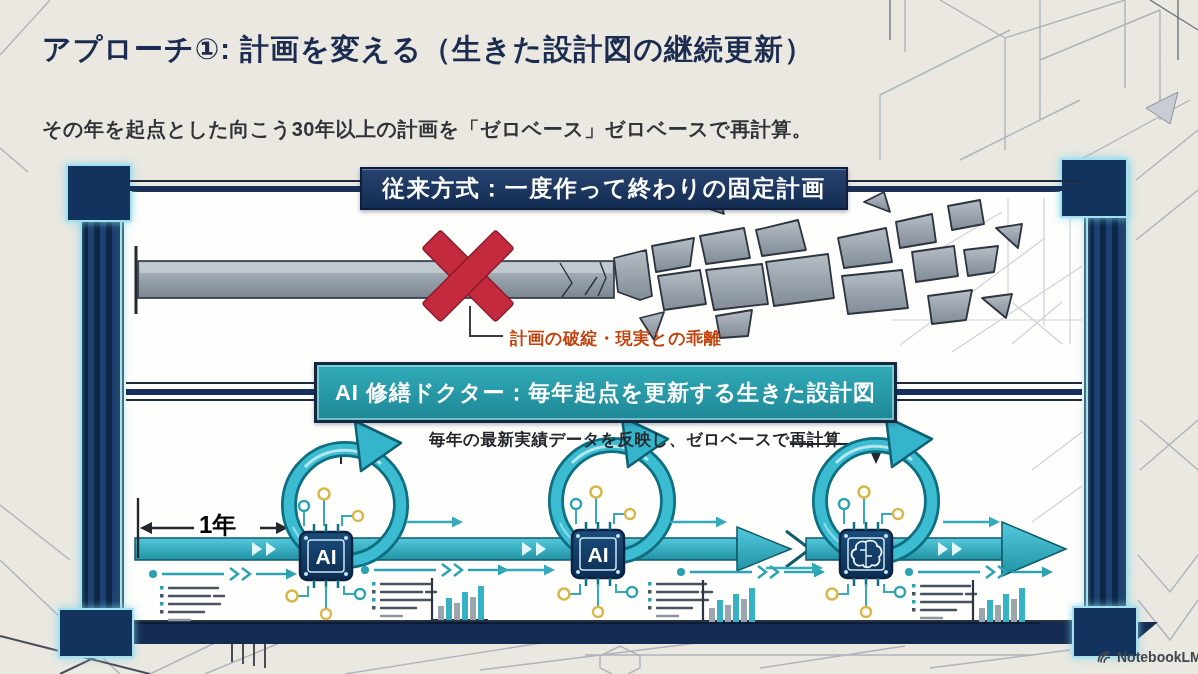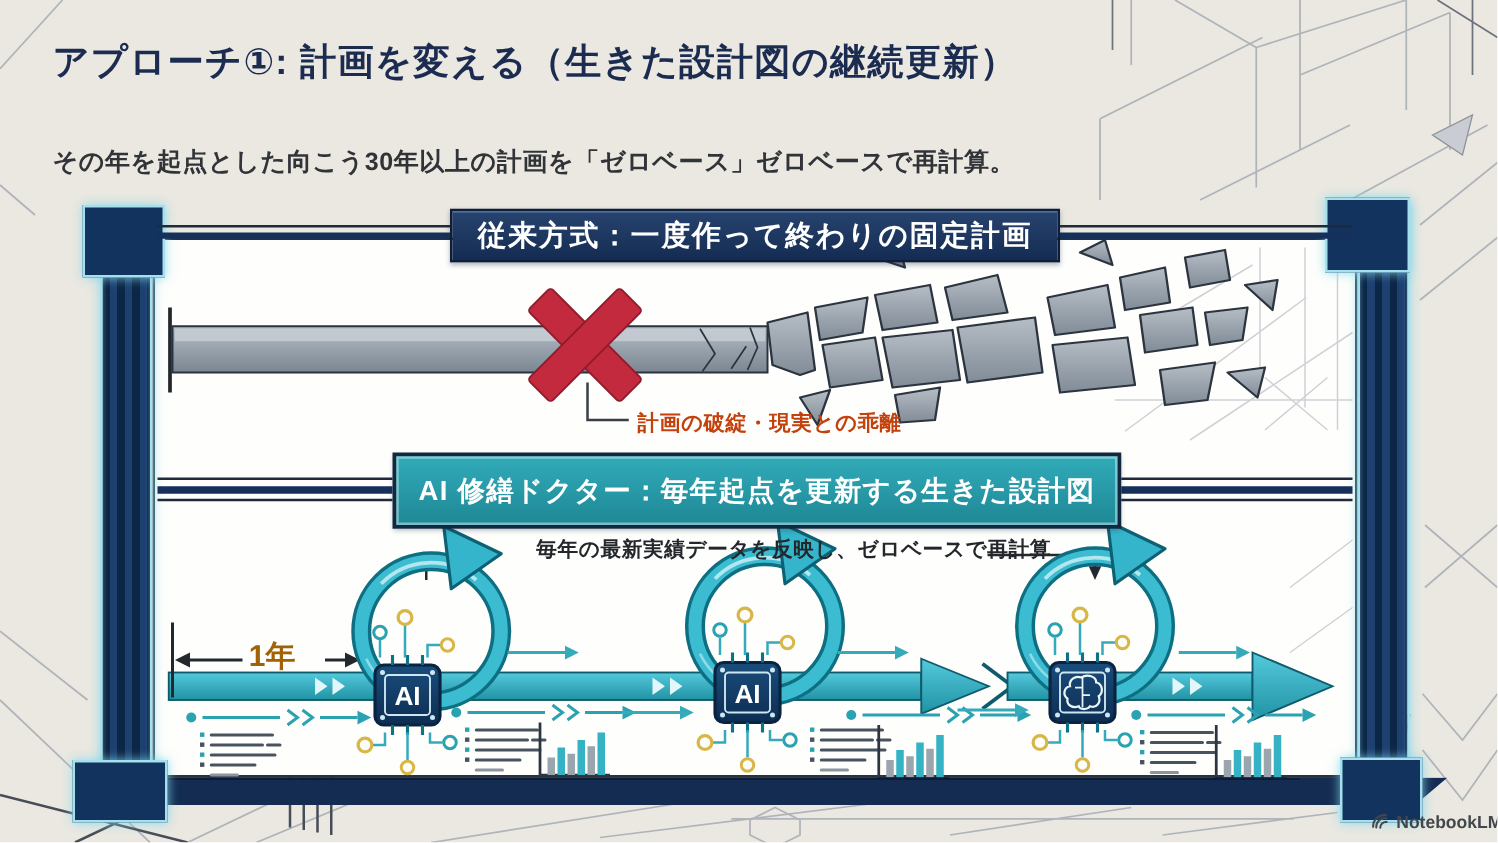--- a/index.html
+++ b/index.html
@@ -43,21 +43,21 @@
           text-align:center;z-index:4;box-sizing:border-box;}
   .banner1{left:360px;top:167px;width:488px;height:43px;font-size:23px;letter-spacing:1.5px;
            background:linear-gradient(#27436f,#142c52);border:2px solid #0d1d3a;
            box-shadow:inset 0 1px 0 rgba(170,200,240,.45),0 2px 4px rgba(20,40,70,.35);}
   .banner2{left:314px;top:362px;width:583px;height:61px;font-size:22px;letter-spacing:1px;
            background:linear-gradient(#31abb9,#1e8795);border:3px solid #13283f;
            box-shadow:inset 0 0 0 2px rgba(185,235,243,.55),0 2px 4px rgba(20,40,70,.3);}
   
   .faillbl{left:510px;top:327px;font-size:17px;font-weight:700;color:#c2410c;z-index:5;letter-spacing:.5px;}
   .anno{left:404px;top:429px;font-size:16.5px;font-weight:700;color:#23272c;z-index:5;letter-spacing:.5px;margin-left:25px;}
-  .yearlbl{left:199px;top:509px;font-size:24px;font-weight:800;color:#a16207;z-index:5;}
+  .yearlbl{left:199px;top:509px;font-size:24px;font-weight:800;color:#000000;z-index:5;}
   .wm{left:1096px;top:649px;display:flex;align-items:center;gap:5px;z-index:6;
       color:#43474c;font-size:14px;font-weight:700;}
 </style>
 </head>
 <body>
 
 <div class="stage">
 
   <svg class="abs bgsvg" width="1198" height="674">
     <g stroke="#a9aeb6" stroke-width="1.4" fill="none" opacity="0.9">

